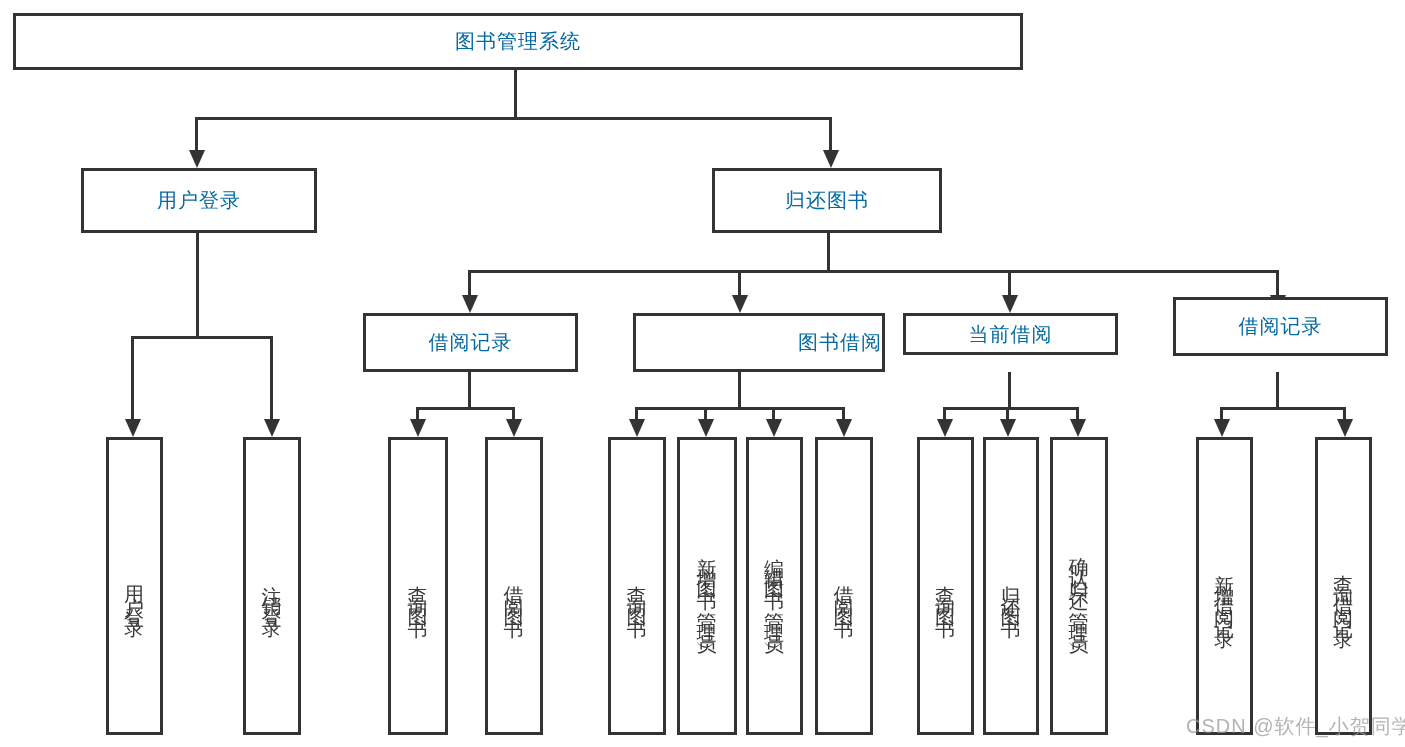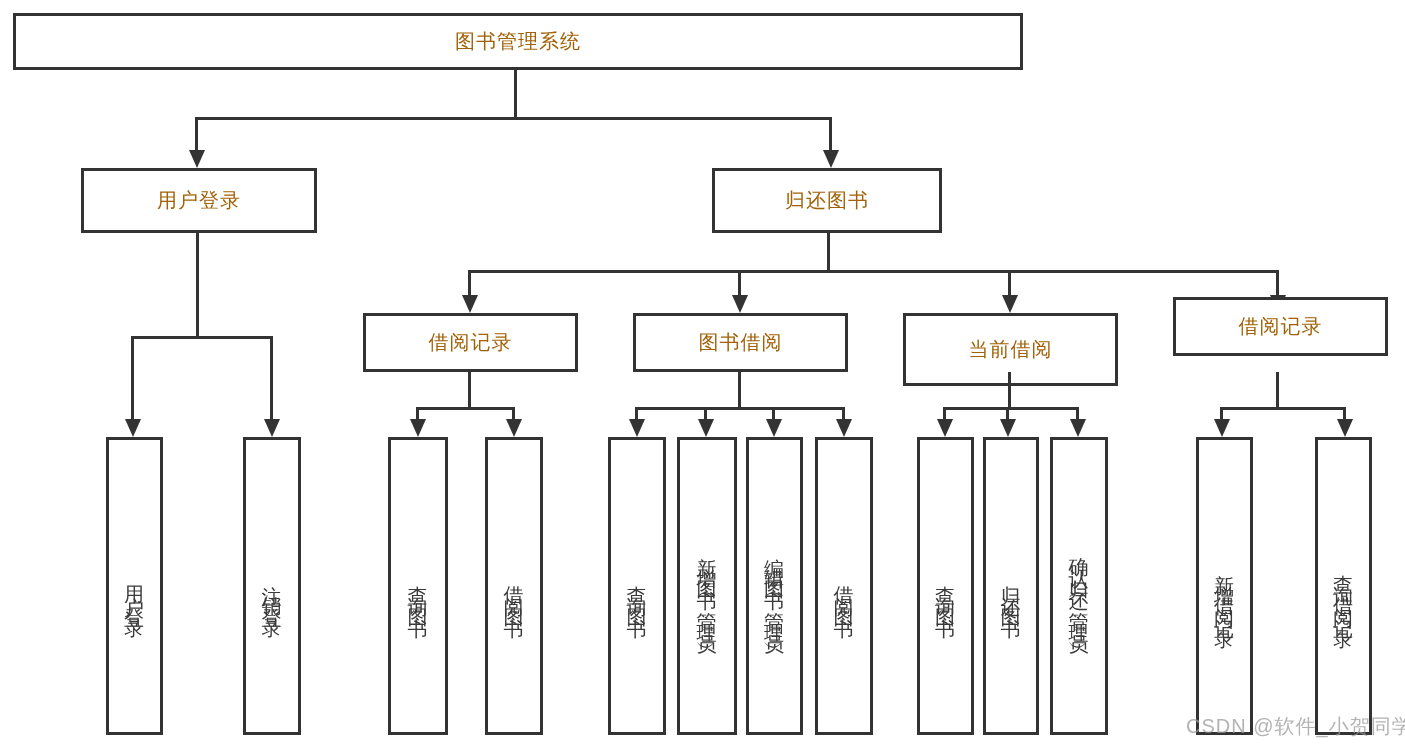--- a/index.html
+++ b/index.html
@@ -13,21 +13,21 @@
   }
   .box {
     position: absolute;
     box-sizing: border-box;
     border: 3px solid #333333;
     background: #ffffff;
     display: flex;
     align-items: center;
     justify-content: center;
     font-size: 20px;
-    color: #a16207;
+    color: #0369a1;
     letter-spacing: 1px;
   }
   .vbox {
     position: absolute;
     box-sizing: border-box;
     border: 3px solid #333333;
     background: #ffffff;
     display: flex;
     align-items: center;
     justify-content: center;
@@ -99,24 +99,24 @@
   <div class="vline" style="left:1008px; top:270px; height:27px;"></div>
   <div class="vline" style="left:1276px; top:270px; height:27px;"></div>
   <div class="arrowhead" style="left:462px; top:295px;"></div>
   <div class="arrowhead" style="left:732px; top:295px;"></div>
   <div class="arrowhead" style="left:1002px; top:295px;"></div>
   <div class="arrowhead" style="left:1270px; top:295px;"></div>
 
   <div class="box" style="left:363px; top:313px; width:215px; height:59px;">
     <span>借阅记录</span>
   </div>
-  <div class="box" style="left:633px; top:313px; width:215px; height:59px;">
+  <div class="box" style="left:633px; top:313px; width:252px; height:59px;justify-content:flex-end;">
     <span>图书借阅</span>
   </div>
-  <div class="box" style="left:903px; top:313px; width:215px; height:73px;">
+  <div class="box" style="left:903px; top:313px; width:215px; height:42px;">
     <span>当前借阅</span>
   </div>
   <div class="box" style="left:1173px; top:297px; width:215px; height:59px;">
     <span>借阅记录</span>
   </div>
 
   <div class="vline" style="left:468px; top:372px; height:37px;"></div>
   <div class="vline" style="left:738px; top:372px; height:37px;"></div>
   <div class="vline" style="left:1008px; top:372px; height:37px;"></div>
   <div class="vline" style="left:1276px; top:372px; height:37px;"></div>

